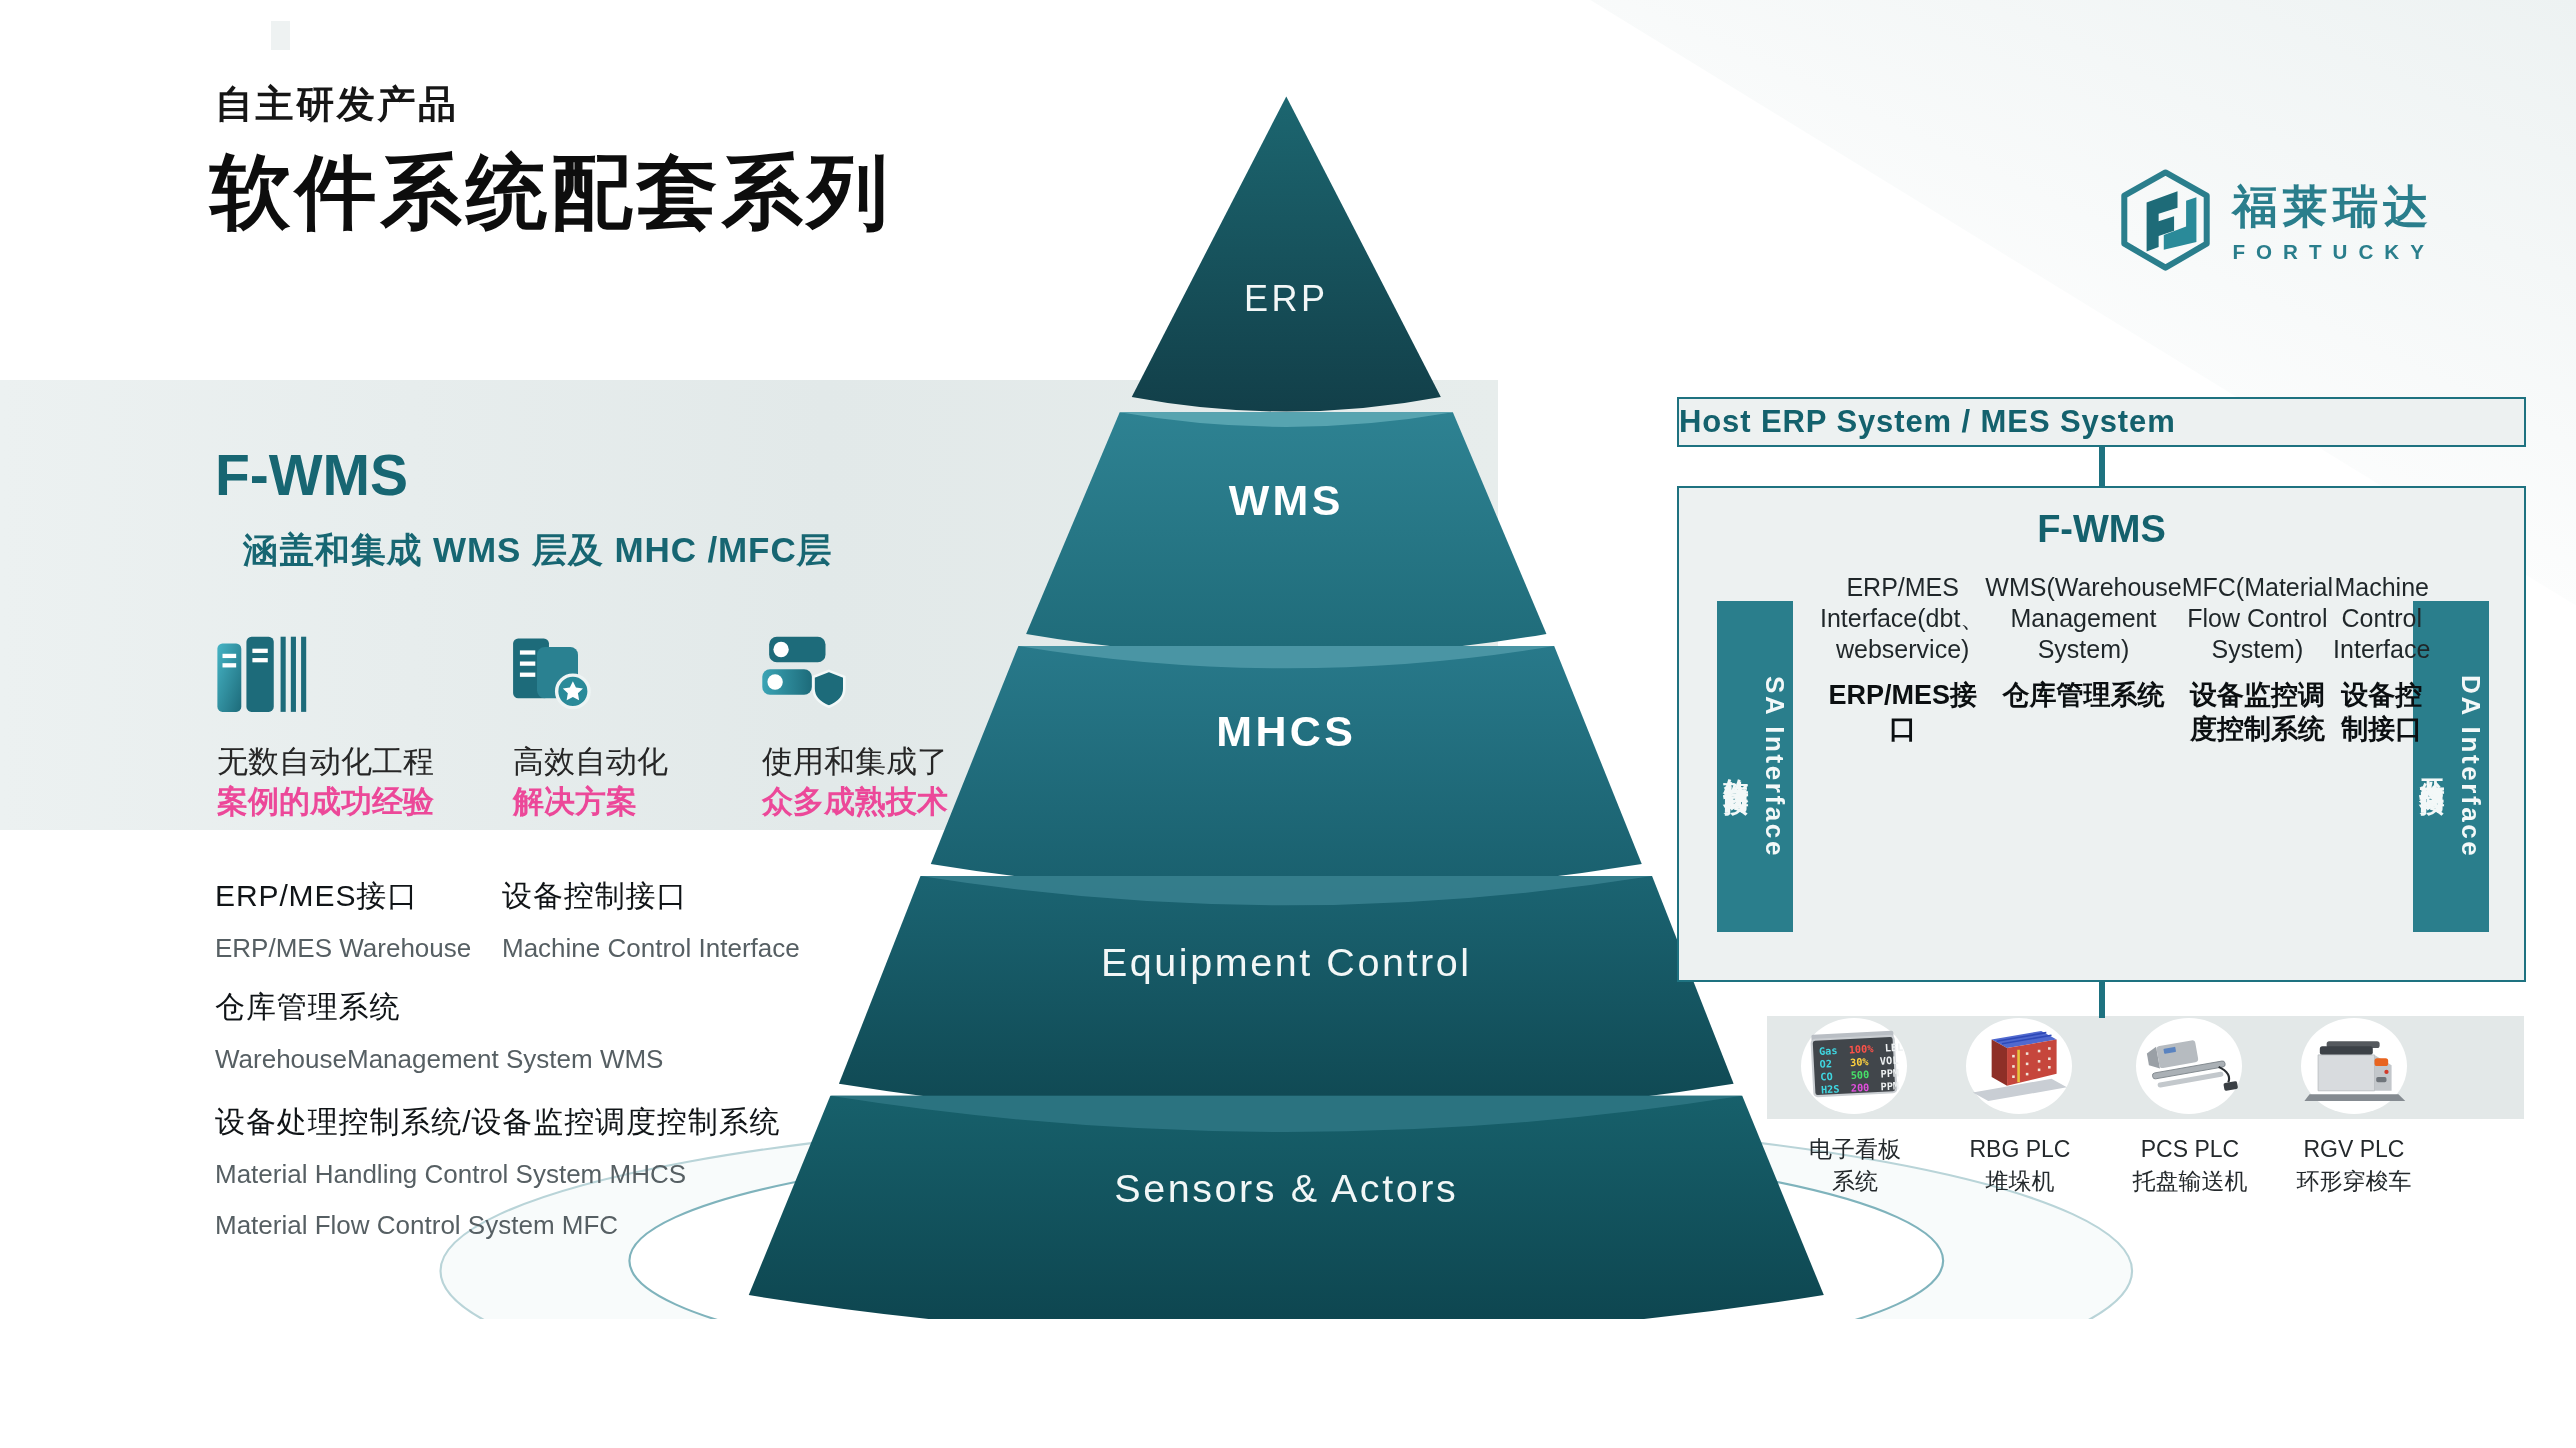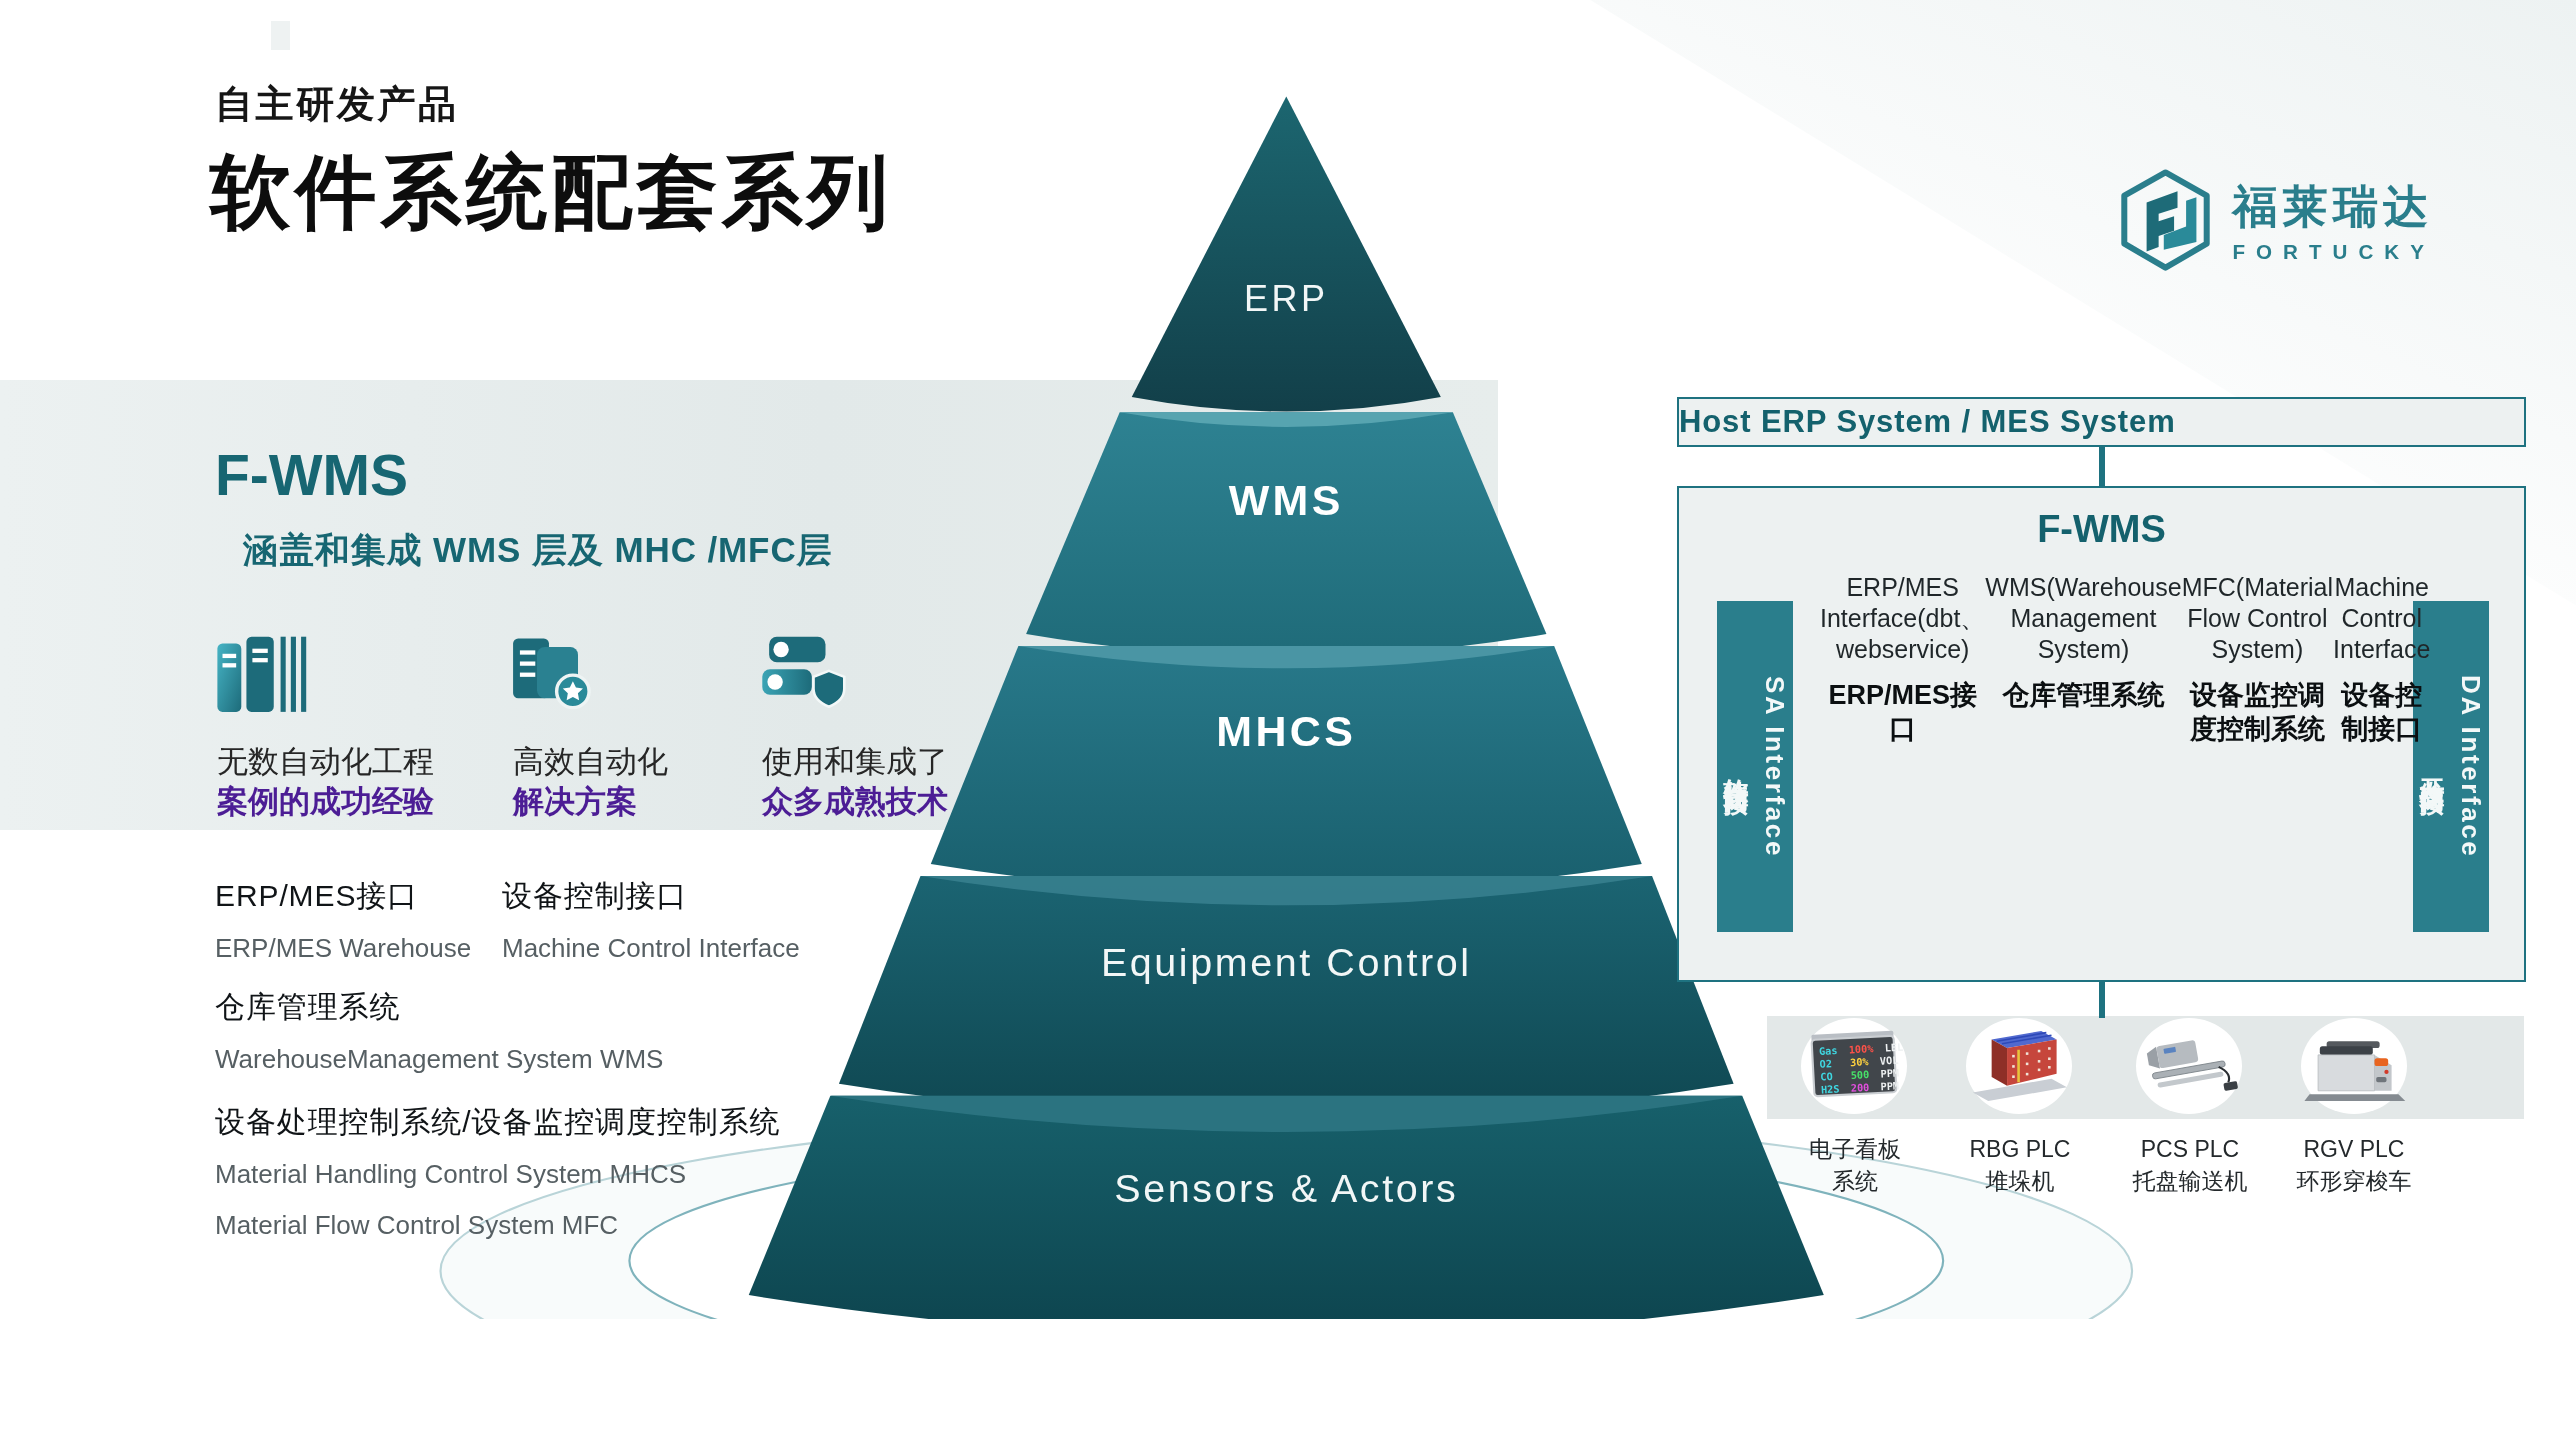--- a/index.html
+++ b/index.html
@@ -26,21 +26,21 @@
   .logo-zh{font-size:45px;font-weight:800;color:#2a7e8c;letter-spacing:5.2px;}
   .logo-en{font-size:20.6px;font-weight:700;color:#2a7e8c;letter-spacing:11px;margin-top:3.4px;}
 
   
   .fwms-heading{left:215px;top:442px;font-size:57px;font-weight:800;color:#176672;z-index:5;}
   .fwms-sub{left:215px;top:527px;font-size:35px;font-weight:700;color:#176672;letter-spacing:0.9px;z-index:5;margin-left:28px;}
 
   
   .feature{top:635px;width:283px;z-index:5;}
   .feature .txt{margin-top:22px;font-size:31px;line-height:40px;color:#262626;}
-  .feature .txt .b{font-weight:700;color:#4c1d95;}
+  .feature .txt .b{font-weight:700;color:#ec4899;}
   .f1{left:217px;} .f2{left:513px;} .f3{left:762px;}
 
   
   .g-item{z-index:5;}
   .g-zh{font-size:30px;font-weight:500;color:#101417;letter-spacing:0.9px;}
   .g-en{margin-top:12px;font-size:26px;color:#565f63;line-height:39px;}
   .g0{left:215px;top:876px;} .g1{left:502px;top:876px;}
   .g2{left:215px;top:987px;} .g3{left:215px;top:1102px;}
 
   

